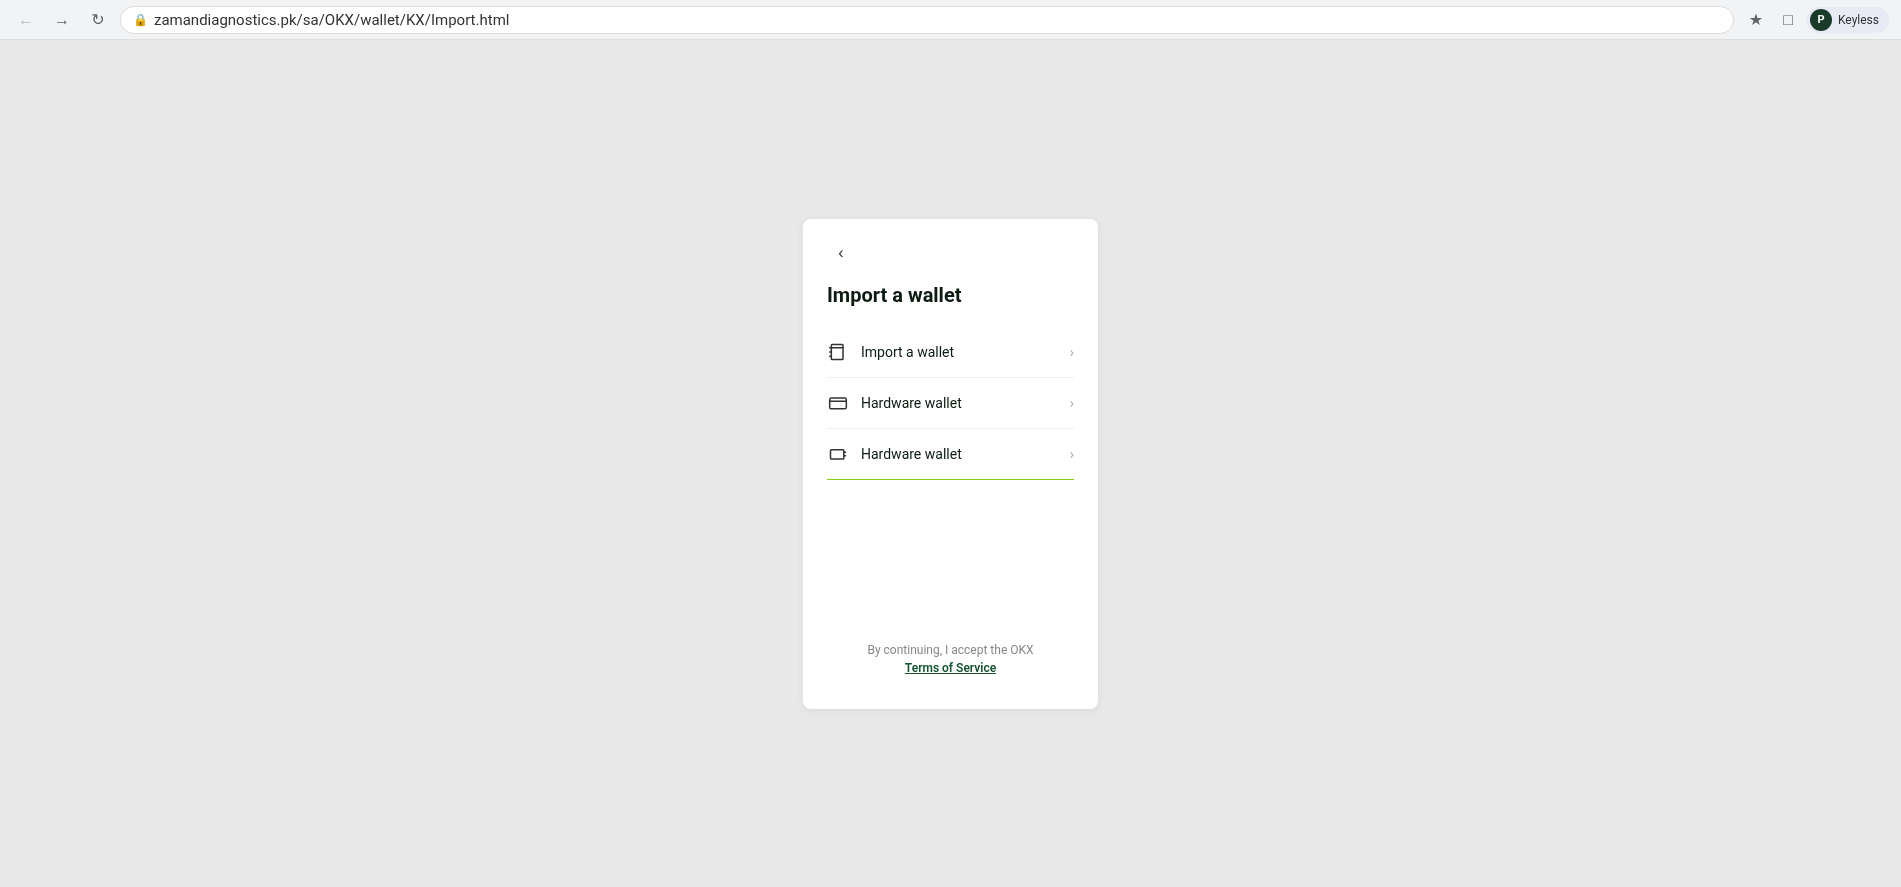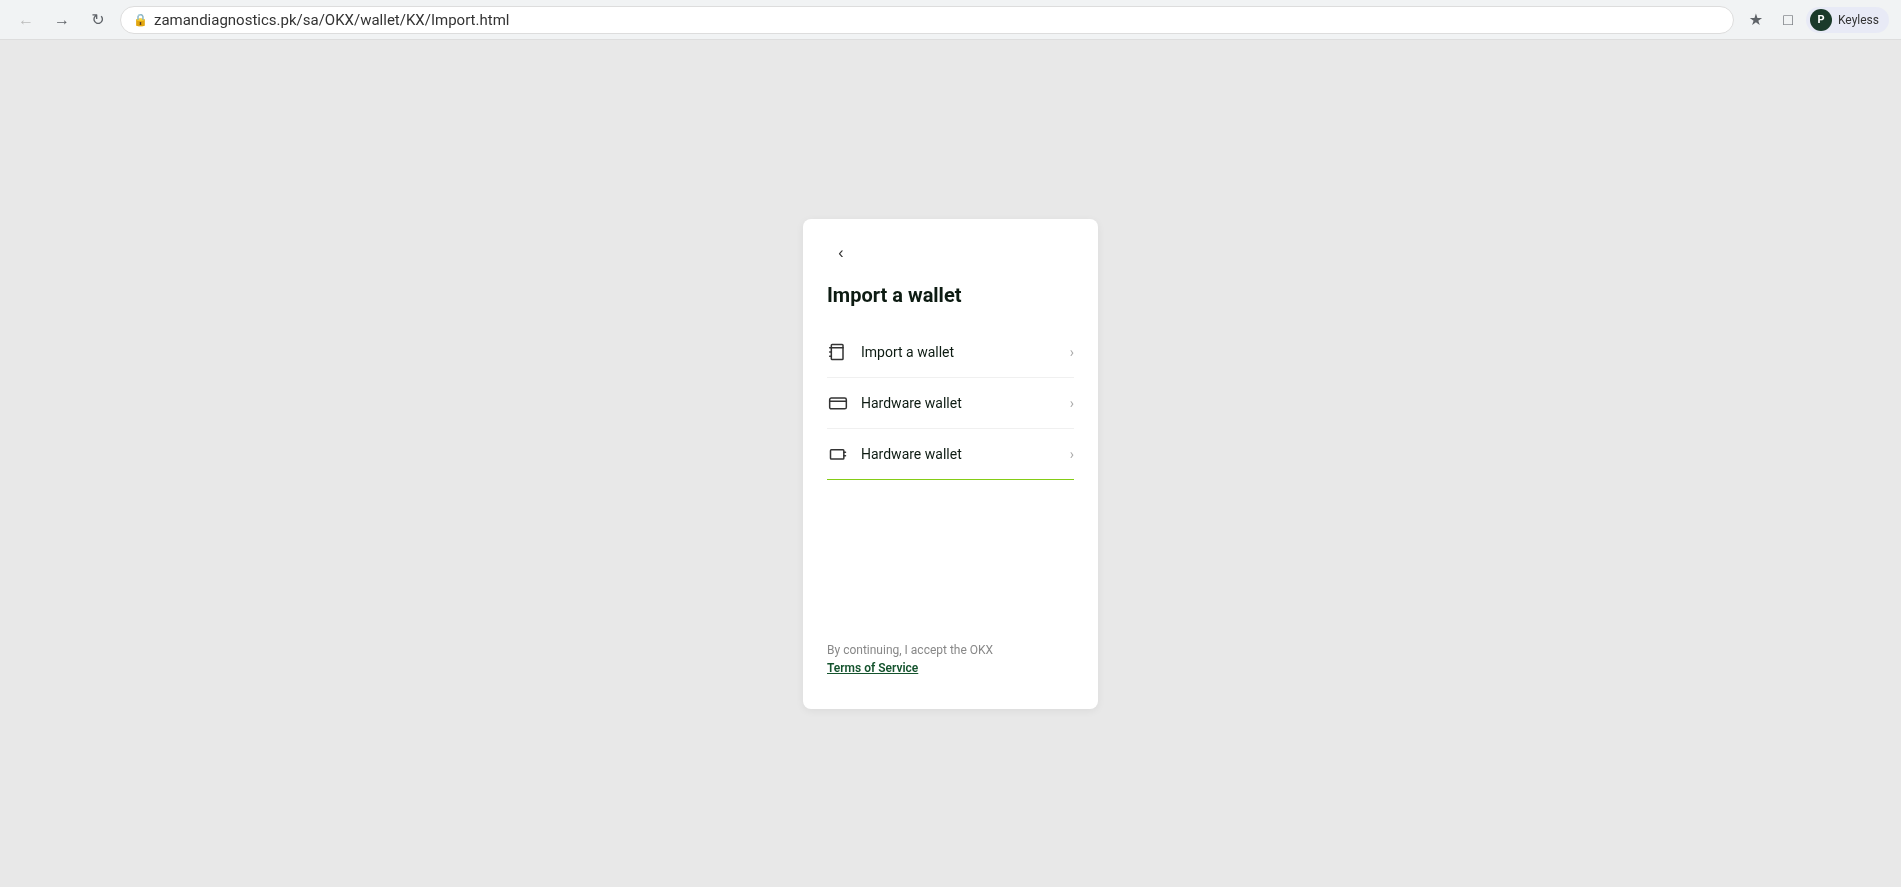--- a/index.html
+++ b/index.html
@@ -203,20 +203,21 @@
     .menu-chevron {
       color: #aaa;
       font-size: 14px;
     }
 
     .spacer {
       flex: 1;
     }
 
     .footer-text {
+      text-align: center;
       font-size: 12px;
       color: #888;
       line-height: 1.5;
       margin-top: 16px;
     }
 
     .footer-link {
       color: #14532d;
       font-weight: 600;
       text-decoration: underline;

